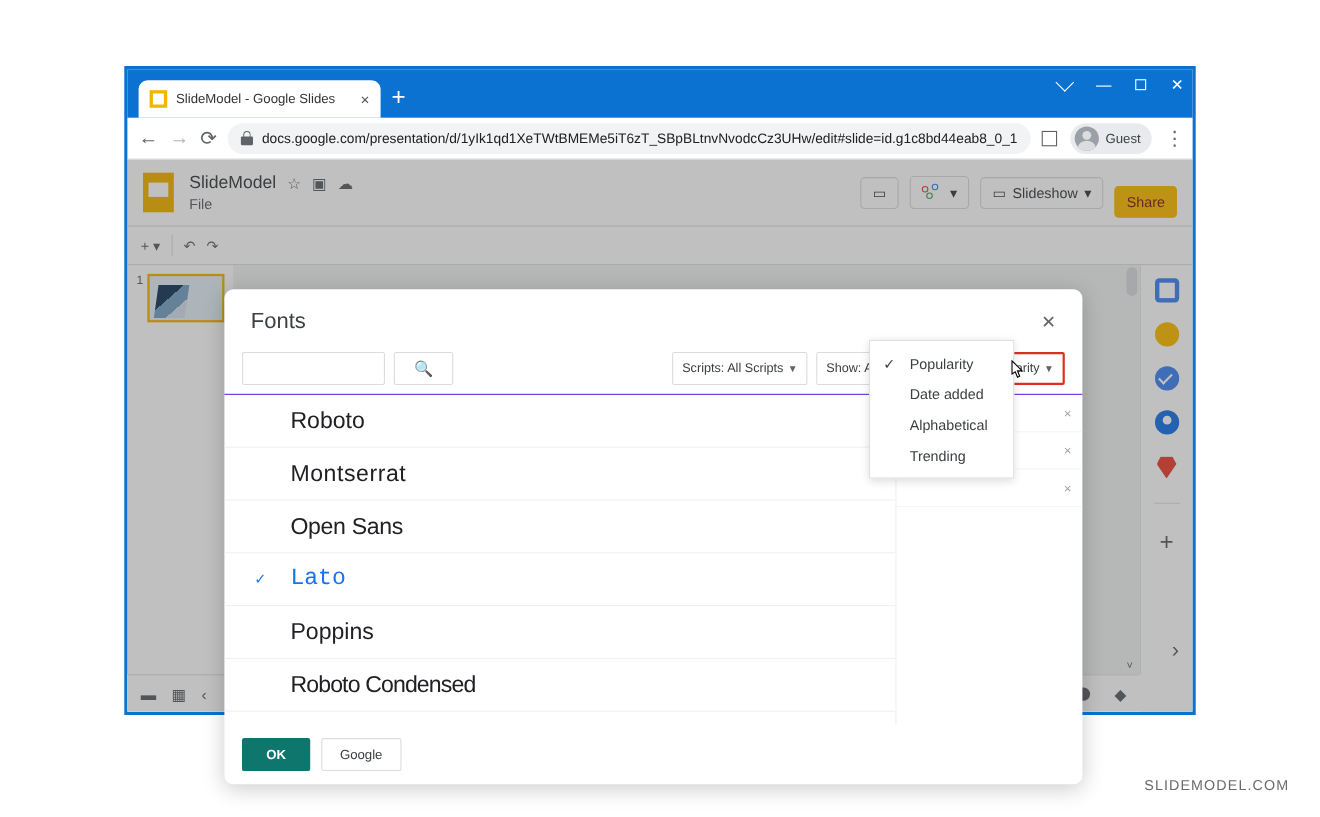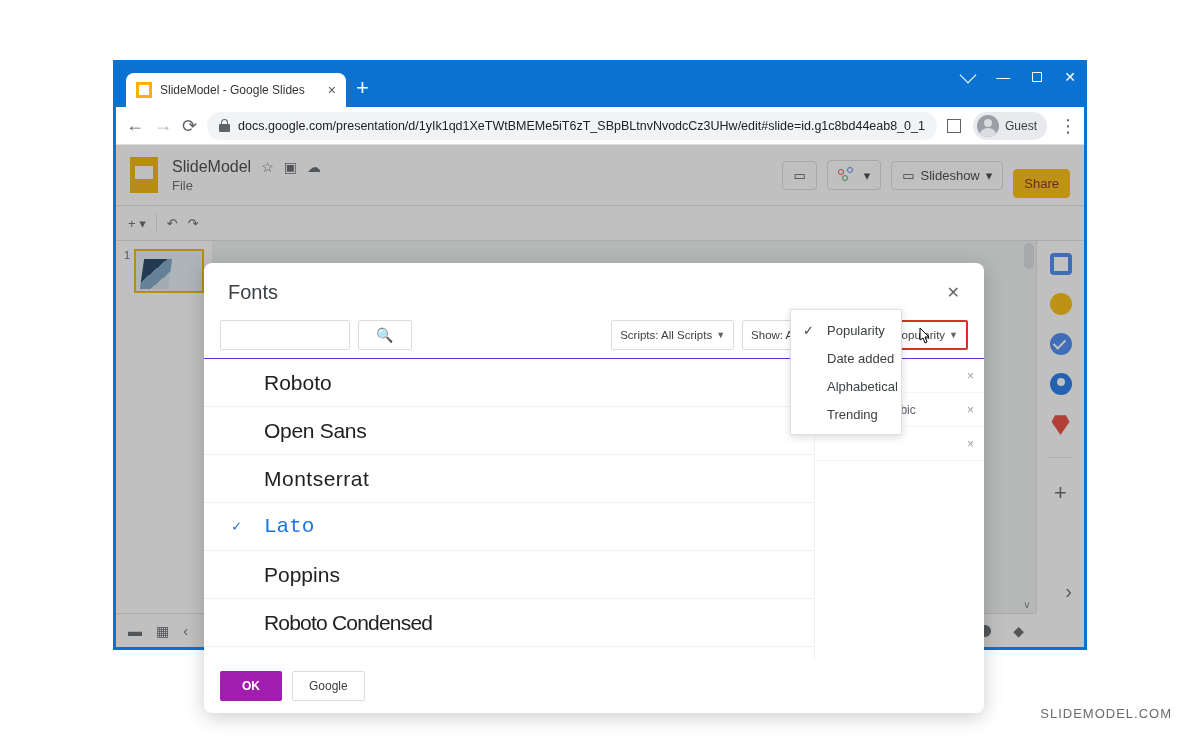--- a/index.html
+++ b/index.html
@@ -108,24 +108,24 @@
 .f-lato { font-family: Liberation Mono, monospace; font-weight: 300; }
 .f-poppins { font-family: Arial, sans-serif; font-weight: 500; }
 .f-robotocond { font-family: 'Arial Narrow', Arial, sans-serif; letter-spacing: -0.8px; }
 
 .myfonts-panel { width: 170px; border-left: 1px solid #f0f0f0; padding: 0; }
 .myfonts-title { color: #d93025; font-size: 14px; padding: 0 14px 14px; margin-top: -30px; }
 .myfont-item { height: 34px; display: flex; align-items: center; padding: 0 10px; font-size: 12px; color: #5f6368; border-bottom: 1px solid #f5f5f5; }
 .myfont-item .x { margin-left: auto; color: #9aa0a6; font-size: 12px; }
 
 .modal-footer { padding: 12px 16px; display: flex; gap: 10px; }
-.btn-primary { background: #a21caf; color: #fff; border: none; border-radius: 2px; padding: 7px 22px; font-size: 12px; font-weight: bold; }
+.btn-primary { background: #0f766e; color: #fff; border: none; border-radius: 2px; padding: 7px 22px; font-size: 12px; font-weight: bold; }
 .btn-secondary { background: #fff; color: #3c4043; border: 1px solid #dadce0; border-radius: 2px; padding: 7px 16px; font-size: 12px; }
 
-.sort-dropdown { position: absolute; z-index: 20; left: 586px; top: 46px; width: 112px; background: #fff; border: 1px solid #e0e0e0; box-shadow: 0 2px 8px rgba(0,0,0,0.15); padding: 6px 0; }
+.sort-dropdown { position: absolute; z-index: 20; left: 586px; top: 46px; width: 132px; background: #fff; border: 1px solid #e0e0e0; box-shadow: 0 2px 8px rgba(0,0,0,0.15); padding: 6px 0; }
 .sort-item { height: 28px; display: flex; align-items: center; padding-left: 36px; font-size: 13px; color: #3c4043; position: relative; }
 .sort-item.checked::before { content: "✓"; position: absolute; left: 12px; color: #3c4043; font-size: 13px; }
 .cursor-pointer { position: absolute; z-index: 25; left: 714px; top: 64px; width: 14px; height: 18px; }
 .cursor-pointer svg { width: 14px; height: 18px; }
 
 .watermark { position: absolute; right: 28px; bottom: 22px; font-size: 13px; letter-spacing: 1px; color: #6b6b6b; font-family: Arial, sans-serif; }
 </style>
 </head>
 <body>
 
@@ -264,22 +264,22 @@
             <span class="caret">▼</span>
           </div>
         <div class="filter-btn highlighted">
             <span>Sort: Popularity</span>
             <span class="caret">▼</span>
           </div>
       </div>
       <div class="modal-body">
         <div class="font-list">
           <div class="font-item f-roboto">Roboto</div>
+          <div class="font-item f-montserrat">Montserrat</div>
           <div class="font-item f-opensans">Open Sans</div>
-          <div class="font-item f-montserrat">Montserrat</div>
           <div class="font-item f-lato selected">Lato</div>
           <div class="font-item f-poppins">Poppins</div>
           <div class="font-item f-robotocond">Roboto Condensed</div>
         </div>
         <div class="myfonts-panel">
           <div class="myfonts-title">My fonts</div>
           <div class="myfont-item">
               <span>ex</span>
               <span class="x">×</span>
             </div>

